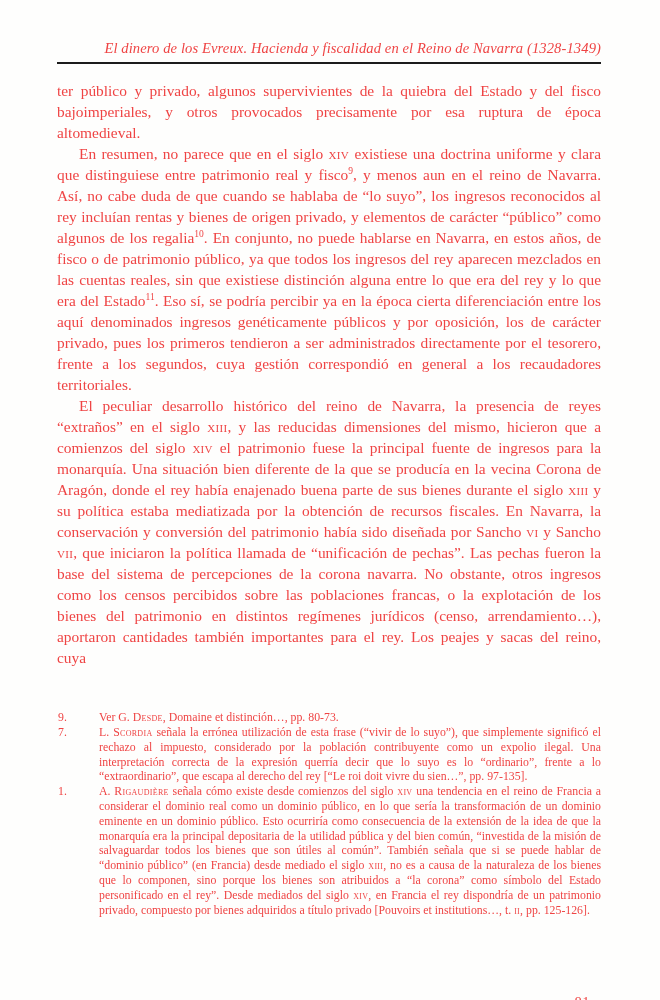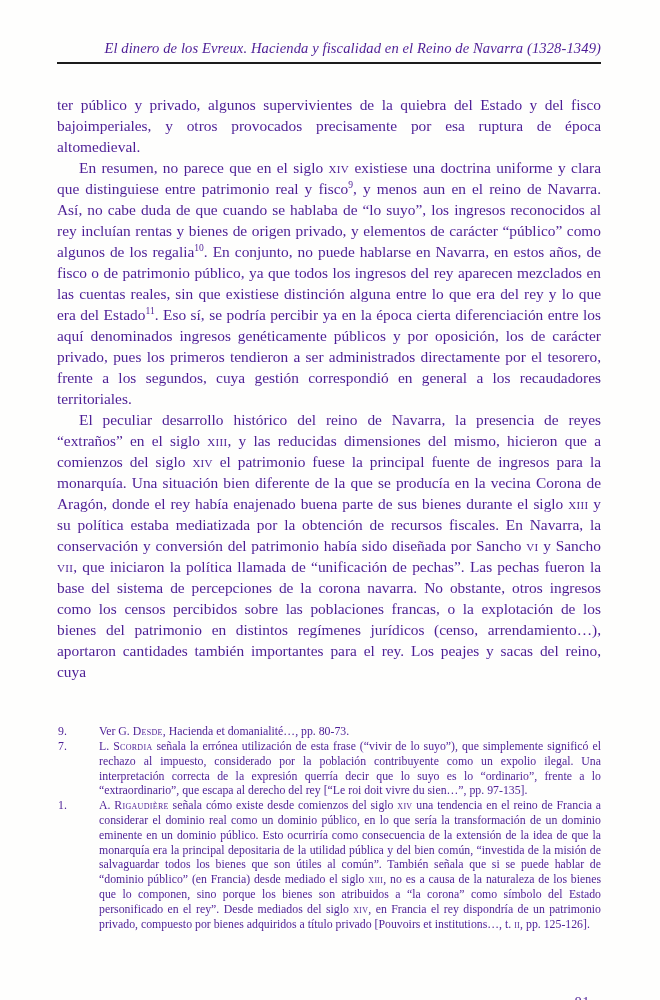--- a/index.html
+++ b/index.html
@@ -1,21 +1,21 @@
 <!DOCTYPE html>
 <html><head>
 <meta charset="utf-8">
 <style>
   html, body { margin: 0; padding: 0; background: #ffffff; }
   .page {
     position: relative;
     width: 660px;
     height: 1000px;
     background: #fefefd;
-    color: #4c1d95;
+    color: #ef4444;
     font-family: "Liberation Serif", serif;
     overflow: hidden;
     box-sizing: border-box;
   }
   .content { padding: 0 59px 0 57px; }
 
   .running-header {
     margin-top: 39px;
     text-align: right;
     font-style: italic;
@@ -23,21 +23,21 @@
     line-height: 1.25;
     letter-spacing: 0.1px;
   }
   .header-rule {
     margin-top: 5px;
     border-top: 2px solid #1c1c1c;
     height: 0;
   }
 
   .body-text {
-    margin-top: 30px;
+    margin-top: 16px;
     font-size: 15.4px;
     line-height: 21px;
     text-align: justify;
     word-spacing: 0.5px;
   }
   .para { margin: 0; }
   .para.indent { text-indent: 22px; }
 
   .footnotes {
     margin-top: 42px;
@@ -76,21 +76,21 @@
 
     <div class="body-text">
       <p class="para"><span>ter público y privado, algunos supervivientes de la quiebra del Estado y del fisco bajoimperiales, y otros provocados precisamente por esa ruptura de época altomedieval.</span></p>
       <p class="para indent"><span>En resumen, no parece que en el siglo </span><span class="run-sc">xiv</span><span> existiese una doctrina uniforme y clara que distinguiese entre patrimonio real y fisco</span><span class="run-sup">9</span><span>, y menos aun en el reino de Navarra. Así, no cabe duda de que cuando se hablaba de “lo suyo”, los ingresos reconocidos al rey incluían rentas y bienes de origen privado, y elementos de carácter “público” como algunos de los </span><span class="run-i">regalia</span><span class="run-sup">10</span><span>. En conjunto, no puede hablarse en Navarra, en estos años, de fisco o de patrimonio público, ya que todos los ingresos del rey aparecen mezclados en las cuentas reales, sin que existiese distinción alguna entre lo que era del rey y lo que era del Estado</span><span class="run-sup">11</span><span>. Eso sí, se podría percibir ya en la época cierta diferenciación entre los aquí denominados ingresos genéticamente públicos y por oposición, los de carácter privado, pues los primeros tendieron a ser administrados directamente por el tesorero, frente a los segundos, cuya gestión correspondió en general a los recaudadores territoriales.</span></p>
       <p class="para indent"><span>El peculiar desarrollo histórico del reino de Navarra, la presencia de reyes “extraños” en el siglo </span><span class="run-sc">xiii</span><span>, y las reducidas dimensiones del mismo, hicieron que a comienzos del siglo </span><span class="run-sc">xiv</span><span> el patrimonio fuese la principal fuente de ingresos para la monarquía. Una situación bien diferente de la que se producía en la vecina Corona de Aragón, donde el rey había enajenado buena parte de sus bienes durante el siglo </span><span class="run-sc">xiii</span><span> y su política estaba mediatizada por la obtención de recursos fiscales. En Navarra, la conservación y conversión del patrimonio había sido diseñada por Sancho </span><span class="run-sc">vi</span><span> y Sancho </span><span class="run-sc">vii</span><span>, que iniciaron la política llamada de “unificación de pechas”. Las pechas fueron la base del sistema de percepciones de la corona navarra. No obstante, otros ingresos como los censos percibidos sobre las poblaciones francas, o la explotación de los bienes del patrimonio en distintos regímenes jurídicos (censo, arrendamiento…), aportaron cantidades también importantes para el rey. Los peajes y sacas del reino, cuya</span></p>
     </div>
 
     <div class="footnotes">
       <div class="footnote">
         <span class="fn-num">9.</span>
-        <span class="fn-text"><span>Ver G. </span><span class="run-sc">Desde</span><span>, </span><span class="run-i">Hacienda et domanialité…</span><span>, pp. 80-73.</span></span>
+        <span class="fn-text"><span>Ver G. </span><span class="run-sc">Desde</span><span>, </span><span class="run-i">Domaine et distinción…</span><span>, pp. 80-73.</span></span>
       </div>
       <div class="footnote">
         <span class="fn-num">7.</span>
         <span class="fn-text"><span>L. </span><span class="run-sc">Scordia</span><span> señala la errónea utilización de esta frase (“vivir de lo suyo”), que simplemente significó el rechazo al impuesto, considerado por la población contribuyente como un expolio ilegal. Una interpretación correcta de la expresión querría decir que lo suyo es lo “ordinario”, frente a lo “extraordinario”, que escapa al derecho del rey [“Le roi doit </span><span class="run-i">vivre du sien…</span><span>”, pp. 97-135].</span></span>
       </div>
       <div class="footnote">
         <span class="fn-num">1.</span>
         <span class="fn-text"><span>A. </span><span class="run-sc">Rigaudière</span><span> señala cómo existe desde comienzos del siglo </span><span class="run-sc">xiv</span><span> una tendencia en el reino de Francia a considerar el dominio real como un dominio público, en lo que sería la transformación de un dominio eminente en un dominio público. Esto ocurriría como consecuencia de la extensión de la idea de que la monarquía era la principal depositaria de la utilidad pública y del bien común, “investida de la misión de salvaguardar todos los bienes que son útiles al común”. También señala que si se puede hablar de “dominio público” (en Francia) desde mediado el siglo </span><span class="run-sc">xiii</span><span>, no es a causa de la naturaleza de los bienes que lo componen, sino porque los bienes son atribuidos a “la corona” como símbolo del Estado personificado en el rey”. Desde mediados del siglo </span><span class="run-sc">xiv</span><span>, en Francia el rey dispondría de un patrimonio privado, compuesto por bienes adquiridos a título privado [</span><span class="run-i">Pouvoirs et institutions…</span><span>, t. </span><span class="run-sc">ii</span><span>, pp. 125-126].</span></span>
       </div>
     </div>

